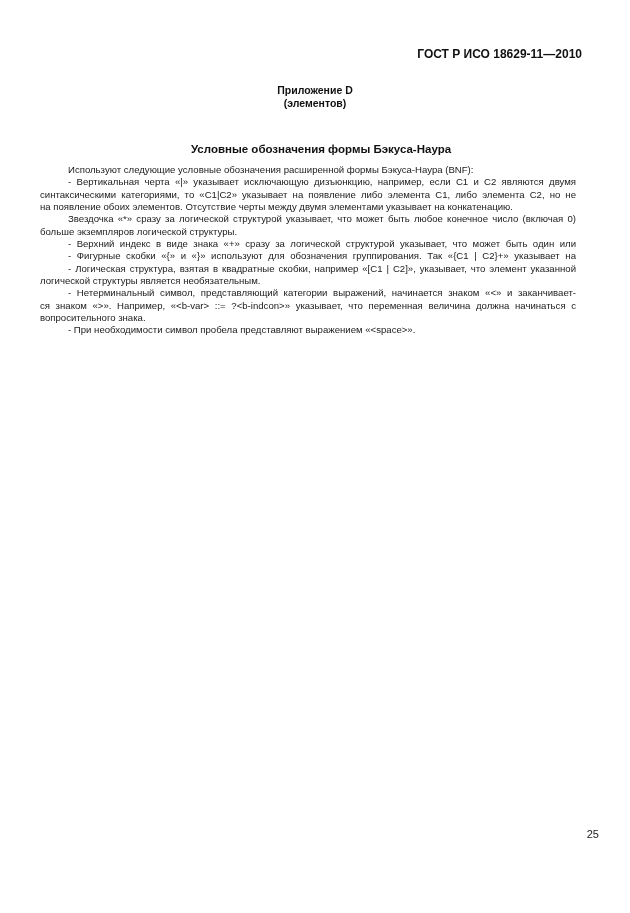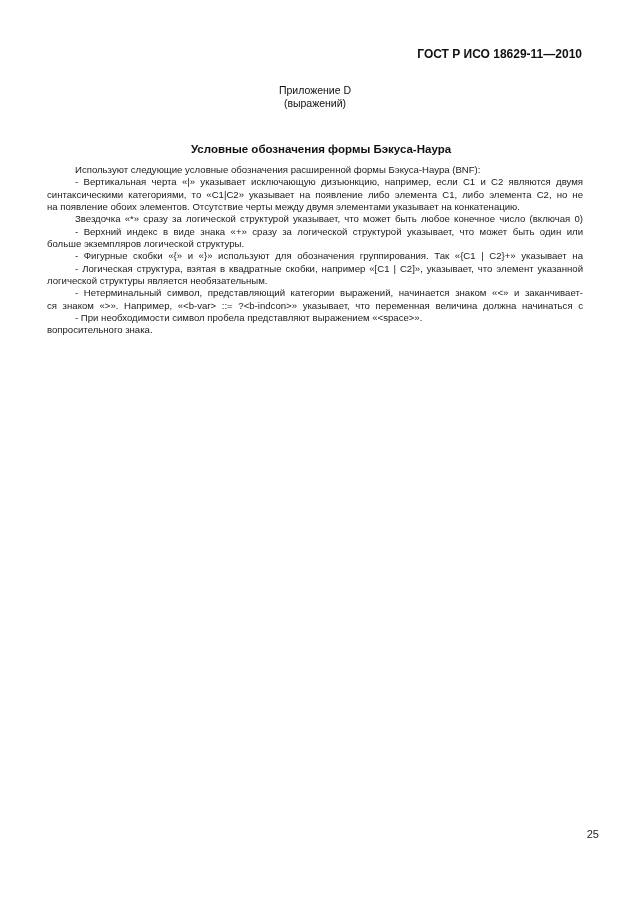--- a/index.html
+++ b/index.html
@@ -24,41 +24,41 @@
       color: #111;
       letter-spacing: 0px;
     }
     .appendix {
       position: absolute;
       top: 84px;
       left: 0;
       width: 630px;
       text-align: center;
       font-size: 10.5px;
-      font-weight: normal;
+      font-weight: bold;
       line-height: 13px;
       color: #111;
     }
     .appendix div { display: block; }
     .section-title {
       position: absolute;
       top: 143px;
       left: 0;
       width: 630px;
       text-align: center;
       font-size: 11.5px;
       font-weight: bold;
       color: #111;
       padding-left: 12px;
       box-sizing: border-box;
     }
     .body-text {
       position: absolute;
       top: 164px;
-      left: 47px;
+      left: 40px;
       width: 536px;
       font-size: 9.6px;
       line-height: 12.35px;
       color: #1a1a1a;
     }
     .line {
       display: block;
       white-space: nowrap;
       height: 12.35px;
     }
@@ -79,35 +79,35 @@
       color: #222;
     }
   </style>
 </head>
 <body>
 
 <div class="header-code">ГОСТ Р ИСО 18629-11—2010</div>
 
 <div class="appendix">
   <div>Приложение D</div>
-  <div>(выражений)</div>
+  <div>(элементов)</div>
 </div>
 
 <div class="section-title">Условные обозначения формы Бэкуса-Наура</div>
 
 <div class="body-text">
   <span class="line indent">Используют  следующие условные обозначения расширенной формы Бэкуса-Наура (BNF):</span>
   <span class="line indent justify">- Вертикальная черта «|» указывает исключающую дизъюнкцию, например, если С1 и С2 являются двумя</span>
   <span class="line justify">синтаксическими категориями, то «С1|С2» указывает на появление либо элемента С1, либо элемента С2, но не</span>
   <span class="line">на  появление обоих элементов. Отсутствие черты между двумя элементами указывает на конкатенацию.</span>
   <span class="line indent justify">Звездочка «*» сразу за логической структурой указывает, что может быть любое конечное число (включая 0)</span>
+  <span class="line">больше экземпляров логической структуры.</span>
   <span class="line indent justify">- Верхний индекс в виде знака «+» сразу за логической структурой указывает, что может быть один или</span>
-  <span class="line">больше экземпляров логической структуры.</span>
   <span class="line indent justify">- Фигурные скобки «{» и «}» используют для обозначения группирования. Так «{С1 | С2}+» указывает на</span>
   <span class="line indent justify">- Логическая структура, взятая в квадратные скобки, например «[С1 | С2]», указывает, что элемент указанной</span>
   <span class="line">логической структуры является необязательным.</span>
   <span class="line indent justify">- Нетерминальный символ, представляющий категории выражений, начинается знаком «&lt;» и заканчивает-</span>
   <span class="line justify">ся знаком «&gt;». Например, «&lt;b-var&gt; ::= ?&lt;b-indcon&gt;» указывает, что переменная величина должна начинаться с</span>
+  <span class="line">вопросительного знака.</span>
   <span class="line indent">- При необходимости символ пробела представляют выражением «&lt;space&gt;».</span>
-  <span class="line">вопросительного знака.</span>
 </div>
 
 <div class="page-number">25</div>
 
 </body></html>

